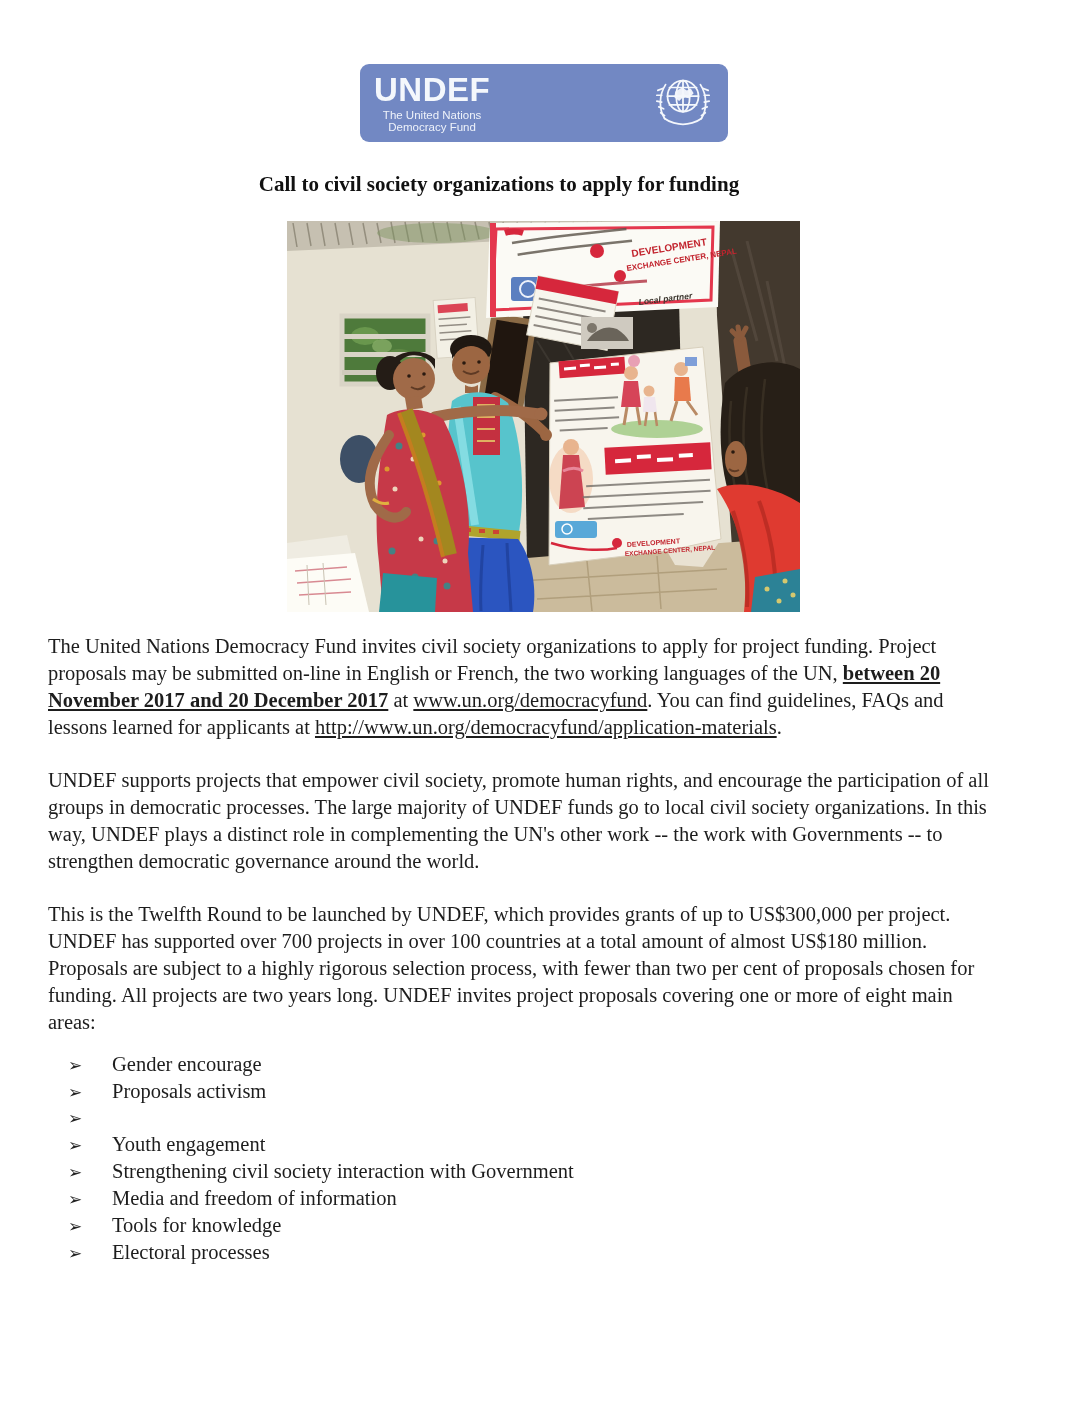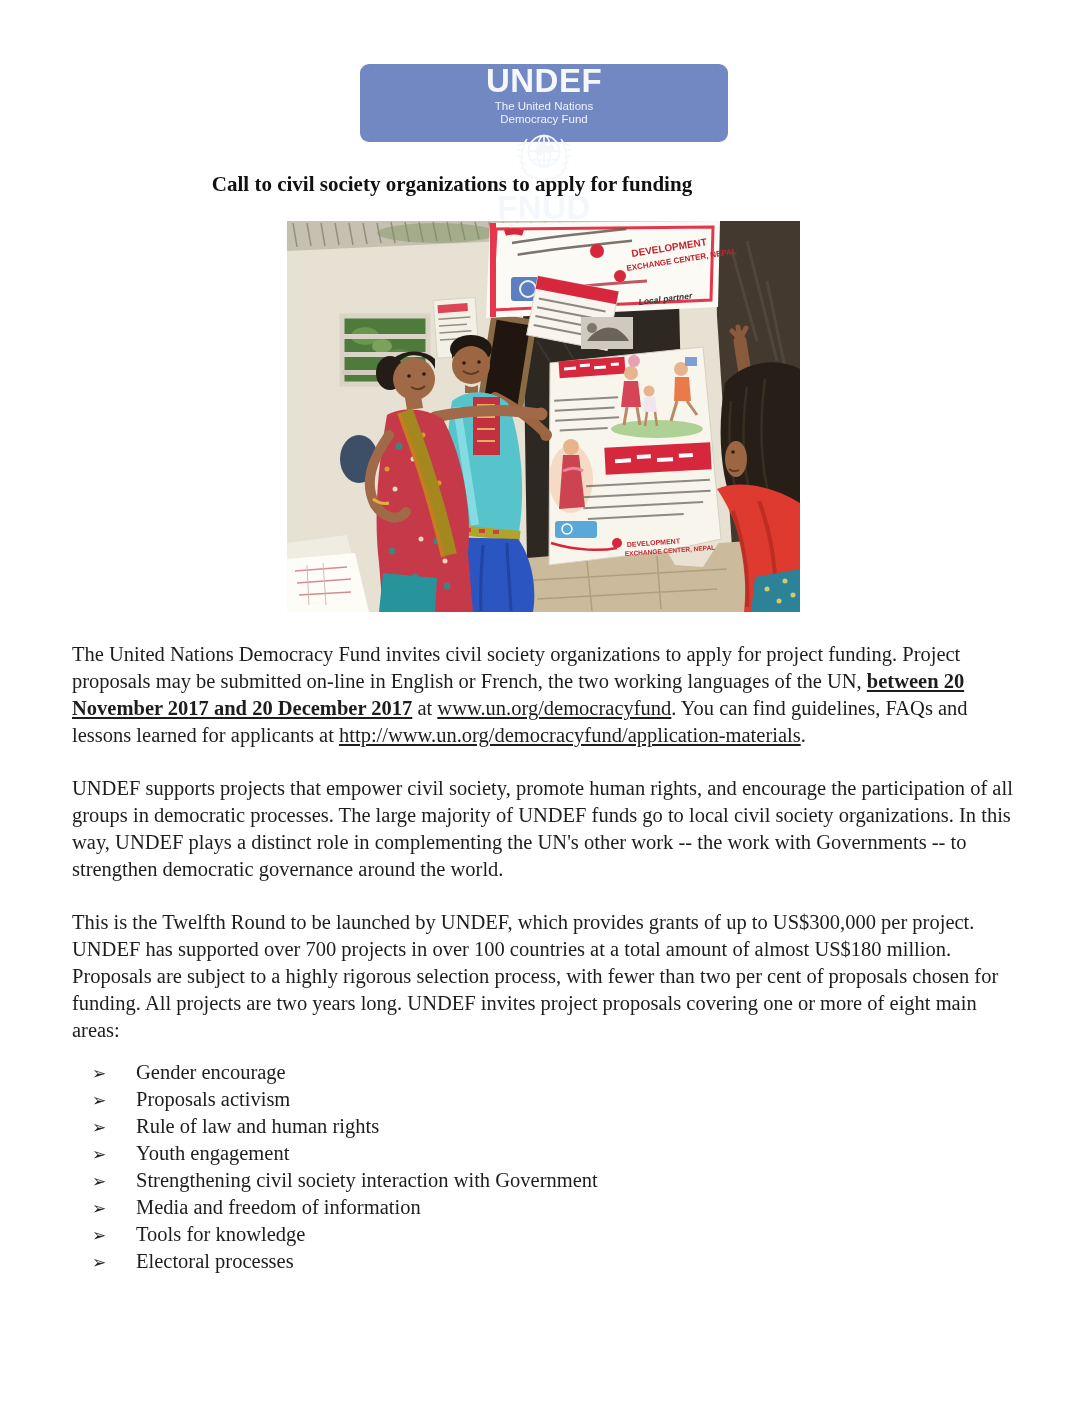--- a/index.html
+++ b/index.html
@@ -5,32 +5,32 @@
   html,body{margin:0;padding:0;}
   body{
     width:1088px;height:1408px;background:#ffffff;position:relative;
     font-family:"Liberation Serif","DejaVu Serif",serif;color:#1d1d1d;
     -webkit-font-smoothing:antialiased;
   }
   .logo-banner{
     position:absolute;left:360px;top:64px;width:368px;height:78px;
     background:#7288c3;border-radius:9px;display:flex;align-items:center;
     justify-content:space-between;padding:0 14px;box-sizing:border-box;
-    font-family:"Liberation Sans","DejaVu Sans",sans-serif;color:#f4f7fc;flex-direction:column;
+    font-family:"Liberation Sans","DejaVu Sans",sans-serif;color:#f4f7fc;
   }
   .logo-col{display:flex;flex-direction:column;align-items:center;line-height:1;}
   .logo-acronym{font-size:33px;font-weight:bold;letter-spacing:.5px;margin-bottom:3px;}
   .logo-sub{font-size:11.5px;line-height:12.5px;text-align:center;color:#eef2fa;}
   .emblem{width:62px;height:66px;flex:0 0 auto;}
   .doc-title{
     position:absolute;left:0;top:172px;width:904px;text-align:center;
-    font-size:21px;font-weight:bold;color:#111;
+    font-size:21px;font-weight:bold;color:#111;padding-left:47px;
   }
   .photo-frame{position:absolute;left:287px;top:221px;width:513px;height:391px;overflow:hidden;}
-  .content{position:absolute;left:72px;top:633px;width:948px;font-size:20.5px;line-height:27px;margin-top:8px;}
+  .content{position:absolute;left:48px;top:633px;width:948px;font-size:20.5px;line-height:27px;}
   .content p{margin:0 0 26px 0;}
   .content p.tight{margin-bottom:15px;}
   .bold-underline{font-weight:bold;text-decoration:underline;}
   a.doc-link{color:#1d1d1d;text-decoration:underline;cursor:pointer;}
   ul.focus-list{list-style:none;margin:0 0 26px 0;padding:0;}
   ul.focus-list li{display:flex;align-items:baseline;line-height:26px;}
   .fa-bullet{
     display:inline-block;margin-left:20px;width:44px;font-size:17px;
     font-family:"DejaVu Sans",sans-serif;color:#222;flex:0 0 44px;
   }
@@ -58,28 +58,20 @@
       <path d="M51,50 C57,40 57,26 50,15"></path>
       <path d="M13,50 C18,54 27,56 32,56 C37,56 46,54 51,50"></path>
       <path d="M13,47 l-4,-3 M12,40 l-5,-2 M10,33 l-5,-1 M10,26 l-5,0 M11,19 l-5,2"></path>
       <path d="M51,47 l4,-3 M52,40 l5,-2 M54,33 l5,-1 M54,26 l5,0 M53,19 l5,2"></path>
     </g>
     <g fill="#f4f7fc" stroke="none">
       <path d="M24,22 l7,-4 5,3 4,-2 3,5 -5,5 -6,-1 -4,4 -5,-4 z" opacity=".95"></path>
       <circle cx="32" cy="27" r="2.2"></circle>
     </g>
   </svg>
-  <div class="logo-col">
-    <div class="logo-acronym">FNUD</div>
-    <div class="logo-sub">
-      <div>Fonds des</div>
-      <div>Nations Unies</div>
-      <div>pour la démocratie</div>
-    </div>
-  </div>
 </div>
 
 <div class="doc-title">Call to civil society organizations to apply for funding</div>
 
 <div class="photo-frame">
 <svg viewBox="0 0 513 391" width="513" height="391" aria-hidden="true">
 
   <rect x="0" y="0" width="513" height="391" fill="#e6e1d2"></rect>
 
   <polygon points="0,0 513,0 513,8 352,14 0,30" fill="#c6c0b1"></polygon>
@@ -302,21 +294,20 @@
     <li>
         <span class="fa-bullet">➢</span>
         <span class="fa-label">Gender encourage</span>
       </li>
     <li>
         <span class="fa-bullet">➢</span>
         <span class="fa-label">Proposals activism</span>
       </li>
     <li>
         <span class="fa-bullet">➢</span>
-        <span class="fa-label">Rule of law and human rights</span>
       </li>
     <li>
         <span class="fa-bullet">➢</span>
         <span class="fa-label">Youth engagement</span>
       </li>
     <li>
         <span class="fa-bullet">➢</span>
         <span class="fa-label">Strengthening civil society interaction with Government</span>
       </li>
     <li>

